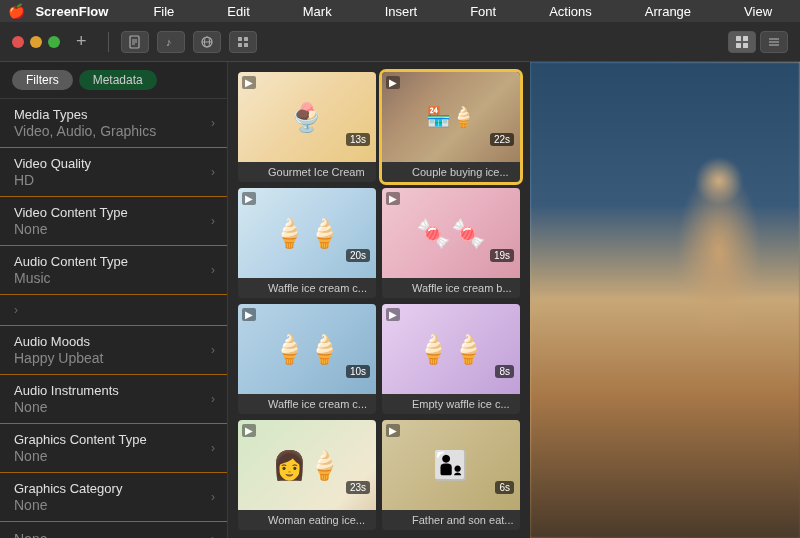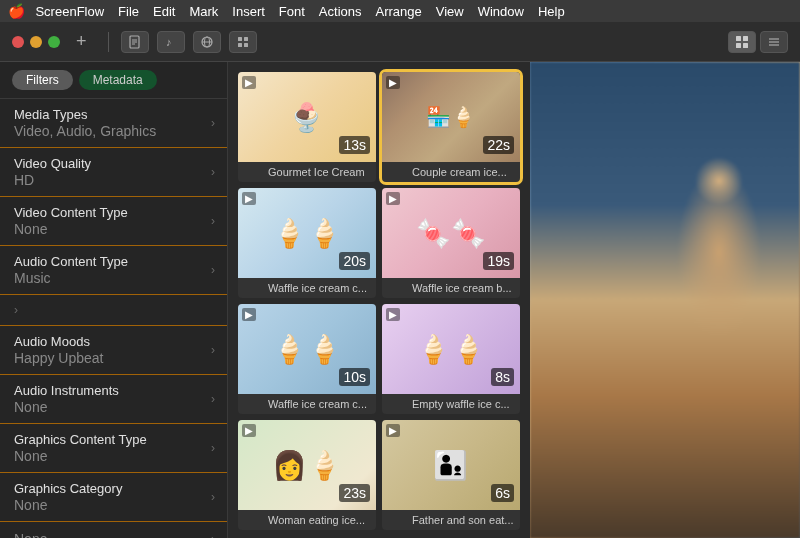--- a/index.html
+++ b/index.html
@@ -22,31 +22,32 @@
       padding: 0 8px;
       font-size: 13px;
       color: #fff;
       flex-shrink: 0;
     }
     .menu-bar .apple-icon {
       margin-right: 10px;
       font-size: 14px;
     }
     .menu-bar .app-name {
-      font-weight: 400;
-      margin-right: 14px;
+      font-weight: 700;
+      margin-right: 6px;
     }
     .menu-bar .menu-items {
       display: flex;
       gap: 14px;
     }
     .menu-bar .menu-item {
       color: #fff;
       font-size: 13px;
       cursor: pointer;
+      margin-left: 39px;
     }
 
     
     .toolbar {
       height: 40px;
       background: #2d2d2d;
       display: flex;
       align-items: center;
       padding: 0 12px;
       gap: 8px;
@@ -169,25 +170,25 @@
       outline: 3px solid #f0c040;
     }
     .media-thumbnail {
       width: 100%;
       height: 90px;
       position: relative;
       overflow: hidden;
     }
     .media-duration {
       position: absolute;
-      bottom: 8px;
+      bottom: 16px;
       right: 6px;
       background: rgba(0,0,0,0.6);
       color: #fff;
-      font-size: 14px;
+      font-size: 10px;
       padding: 1px 4px;
       border-radius: 3px;
     }
     .media-icon {
       position: absolute;
       top: 4px;
       left: 4px;
       color: #fff;
       font-size: 10px;
       background: rgba(0,0,0,0.4);
@@ -438,21 +439,21 @@
       </div>
       <div class="media-label">Gourmet Ice Cream</div>
     </div>
 
     <div class="media-item selected">
       <div class="media-thumbnail" style="background: linear-gradient(135deg, #8a7060 0%, #b09070 30%, #c0a880 60%, #a08060 100%);">
         <div class="thumb-decoration" style="font-size:20px;">🏪🍦</div>
         <span class="media-icon">▶</span>
         <span class="media-duration">22s</span>
       </div>
-      <div class="media-label">Couple cream ice...</div>
+      <div class="media-label">Couple buying ice...</div>
     </div>
 
     <div class="media-item">
       <div class="media-thumbnail thumb-ice-cream-2">
         <div class="thumb-decoration">🍦🍦</div>
         <span class="media-icon">▶</span>
         <span class="media-duration">20s</span>
       </div>
       <div class="media-label">Waffle ice cream c...</div>
     </div>

